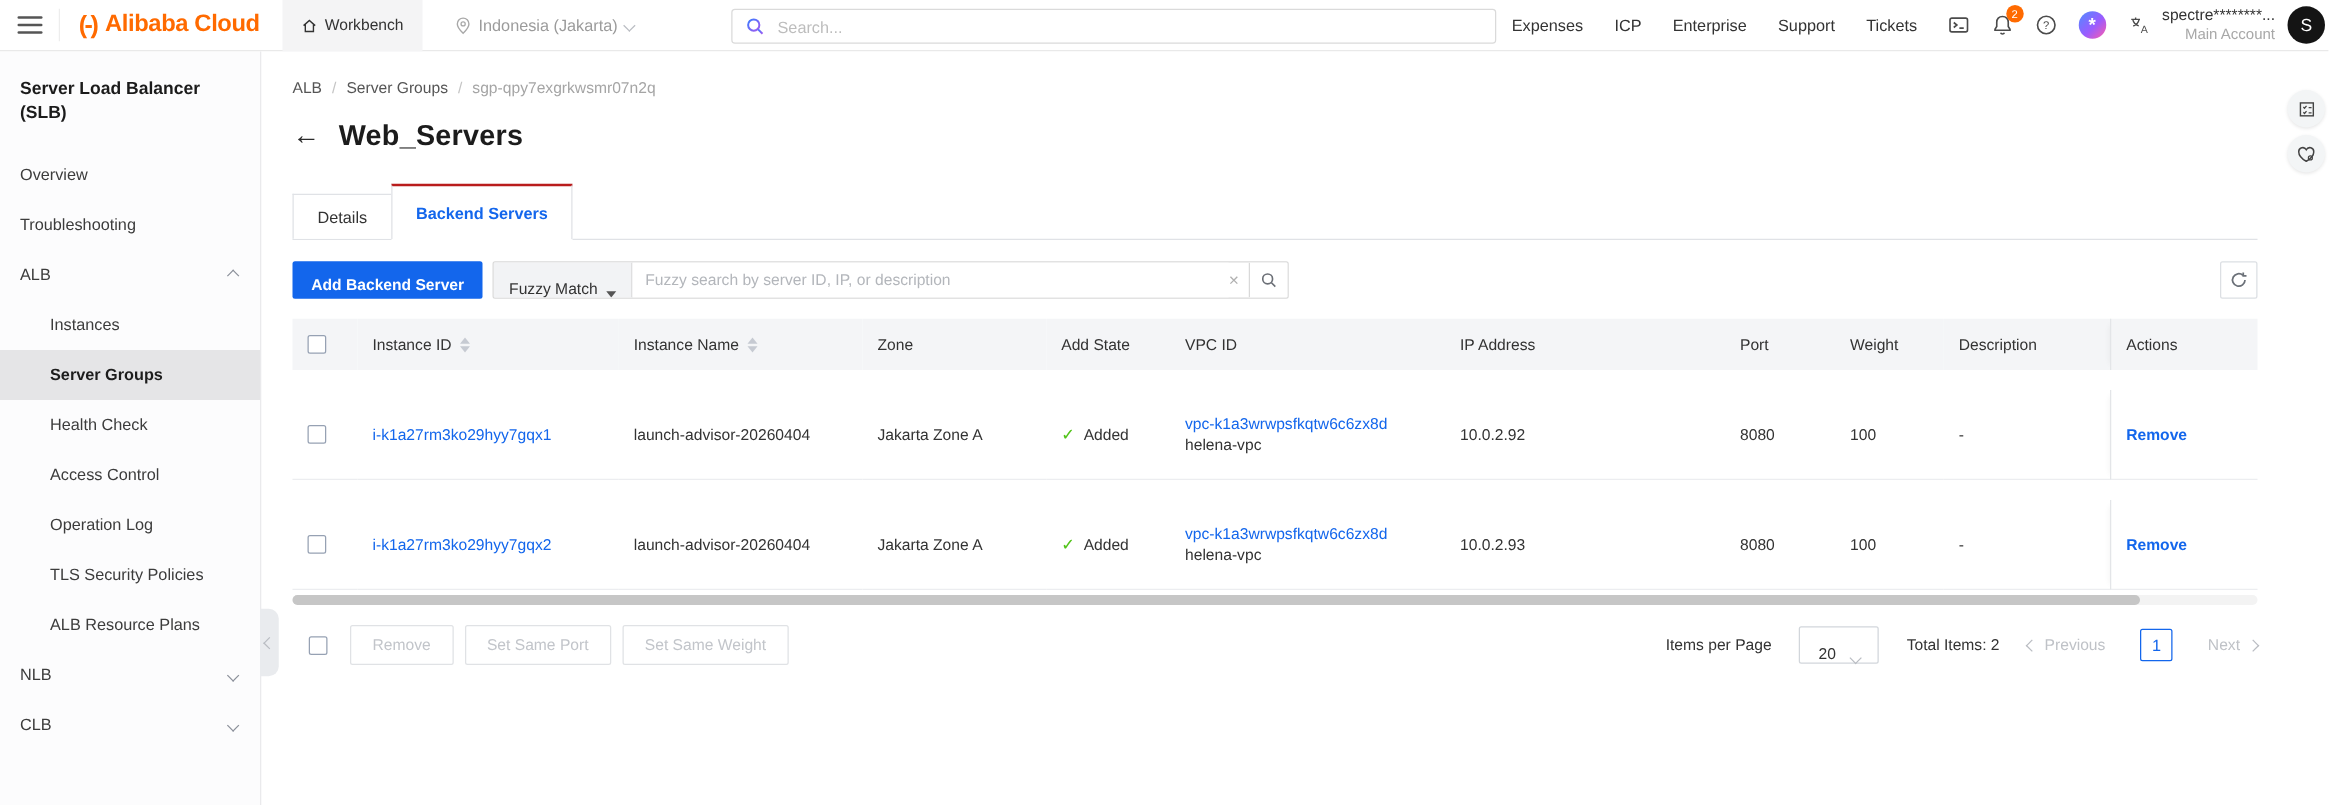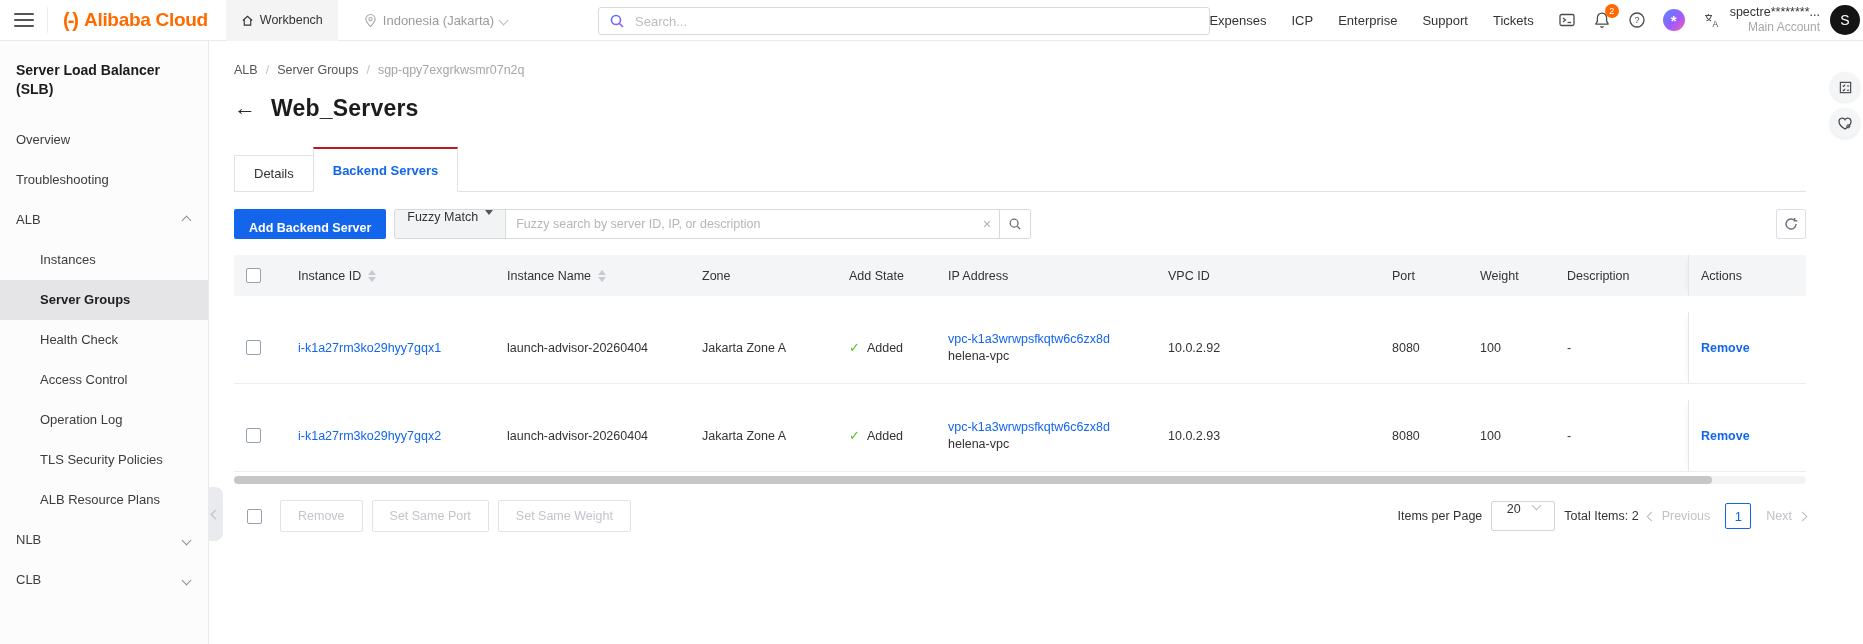--- a/index.html
+++ b/index.html
@@ -13,21 +13,21 @@
   .burger{width:20px;height:14px;display:flex;flex-direction:column;justify-content:space-between;
           margin:0 13px 0 14px;cursor:pointer;}
   .burger b{height:2px;background:#555;border-radius:1px;}
   .vdiv{width:1px;height:26px;background:#ededed;}
   .logo{display:flex;align-items:center;margin-left:15px;}
   .logo-mark{color:#FF6A00;font-weight:800;font-size:20px;letter-spacing:-2px;}
   .logo-text{color:#FF6A00;font-size:19px;font-weight:700;margin-left:7px;letter-spacing:-0.3px;}
   .workbench{height:41px;display:flex;align-items:center;gap:6px;padding:0 15px;margin-left:18px;
              background:#f4f4f5;font-size:12.5px;color:#333;cursor:pointer;}
   .region{display:flex;align-items:center;gap:6px;margin-left:26px;color:#9b9b9b;font-size:13px;cursor:pointer;}
-  .hsearch{position:absolute;left:598px;top:7px;width:612px;height:28px;border:1px solid #dadada;
+  .hsearch{position:absolute;left:585px;top:7px;width:612px;height:28px;border:1px solid #dadada;
            border-radius:3px;display:flex;align-items:center;padding-left:10px;background:#fff;}
   .hsearch input{border:none;outline:none;flex:1;font-size:13px;margin-left:8px;color:#333;background:transparent;}
   .hsearch input::placeholder{color:#bdbdbd;}
   .top-right{margin-left:auto;display:flex;align-items:center;padding-right:2px;}
   .top-links{display:flex;gap:25px;font-size:13px;color:#333;}
   .top-links span{cursor:pointer;}
   .top-icons{display:flex;gap:17px;margin-left:24px;align-items:center;}
   .tico{position:relative;display:flex;align-items:center;cursor:pointer;}
   .badge{position:absolute;top:-7px;right:-8px;min-width:14px;height:14px;border-radius:7px;background:#FF6A00;
          color:#fff;font-size:9px;display:flex;align-items:center;justify-content:center;padding:0 3px;}
@@ -79,21 +79,21 @@
        background:#fff;font-size:13px;color:#333;cursor:pointer;}
   .tab + .tab{margin-left:-1px;}
   .tab.active{height:45px;border-top:2px solid #b91c1c;color:#1366EC;font-weight:700;margin-bottom:-1px;
        border-bottom:1px solid #fff;}
 
   .toolbar{display:flex;align-items:center;margin-top:17px;height:30px;}
   .btn-primary{height:30px;background:#1366EC;color:#fff;font-size:12.5px;font-weight:600;border:none;
        border-radius:2px;padding:12px 15px;cursor:pointer;font-family:inherit;}
   .search-group{display:flex;height:30px;border:1px solid #d9d9d9;border-radius:2px;margin-left:8px;width:637px;
        overflow:hidden;background:#fff;}
-  .match{background:#f2f3f5;border-right:1px solid #d9d9d9;padding:0 12px;display:flex;align-items:flex-start;gap:7px;
+  .match{background:#f2f3f5;border-right:1px solid #d9d9d9;padding:0 12px;display:flex;align-items:flex-end;gap:7px;
        font-size:12.5px;color:#333;cursor:pointer;white-space:nowrap;}
   .caret-down{width:0;height:0;border-left:4px solid transparent;border-right:4px solid transparent;
        border-top:5px solid #555;}
   .search-group input{border:none;outline:none;flex:1;padding:0 10px;font-size:12.5px;color:#333;}
   .search-group input::placeholder{color:#b3b6bb;}
   .clear-x{align-self:center;color:#b0b0b0;font-size:14px;margin-right:8px;cursor:pointer;}
   .qbtn{width:31px;border-left:1px solid #d9d9d9;display:flex;align-items:center;justify-content:center;cursor:pointer;background:#fff;}
   .refresh-btn{margin-left:auto;width:30px;height:30px;border:1px solid #dcdfe3;border-radius:2px;background:#fff;
        display:flex;align-items:center;justify-content:center;cursor:pointer;}
 
@@ -113,22 +113,22 @@
   .vpc-id{color:#1366EC;cursor:pointer;word-break:normal;overflow-wrap:break-word;width:100%;}
 
   .hscroll-track{margin-top:4px;height:8px;border-radius:4px;background:#f3f3f3;}
   .hscroll-thumb{height:8px;width:94%;border-radius:4px;background:#c6c6c6;cursor:grab;}
 
   
   .tfoot{display:flex;align-items:center;margin-top:16px;height:32px;}
   .tfoot .cb{margin:0 18px 0 13px;}
   .btn-plain{height:32px;border:1px solid #e0e2e5;background:#fff;border-radius:2px;color:#c2c5ca;
        font-size:12.5px;padding:0 17px;margin-right:9px;cursor:not-allowed;font-family:inherit;}
-  .pager{margin-left:auto;display:flex;align-items:center;gap:9px;font-size:12.5px;color:#333;}
-  .pp-select{width:64px;height:30px;border:1px solid #d2d6db;border-radius:2px;display:flex;align-items:flex-start;
+  .pager{margin-left:auto;display:flex;align-items:center;gap:22px;font-size:12.5px;color:#333;}
+  .pp-select{width:64px;height:30px;border:1px solid #d2d6db;border-radius:2px;display:flex;align-items:flex-end;
        justify-content:center;gap:12px;cursor:pointer;}
   .pg-nav{display:flex;align-items:center;gap:7px;color:#bfc2c7;cursor:default;}
   .page-box{width:26px;height:26px;border:1px solid #1366EC;color:#1366EC;border-radius:2px;display:flex;
        align-items:center;justify-content:center;font-size:13px;margin:0 6px;cursor:pointer;}
 </style>
 </head>
 <body>
 
 <div class="page">
 
@@ -312,22 +312,22 @@
         </div>
       <div class="cell">
           <span>Instance Name</span>
           <span class="sort">
             <i class="up"></i>
             <i class="down"></i>
           </span>
         </div>
       <div class="cell">Zone</div>
       <div class="cell">Add State</div>
+      <div class="cell">VPC ID</div>
       <div class="cell">IP Address</div>
-      <div class="cell">VPC ID</div>
       <div class="cell">Port</div>
       <div class="cell">Weight</div>
       <div class="cell">Description</div>
       <div class="cell actions">Actions</div>
     </div>
 
     <div class="grid trow">
       <div class="cell">
           <span class="cb"></span>
         </div>

